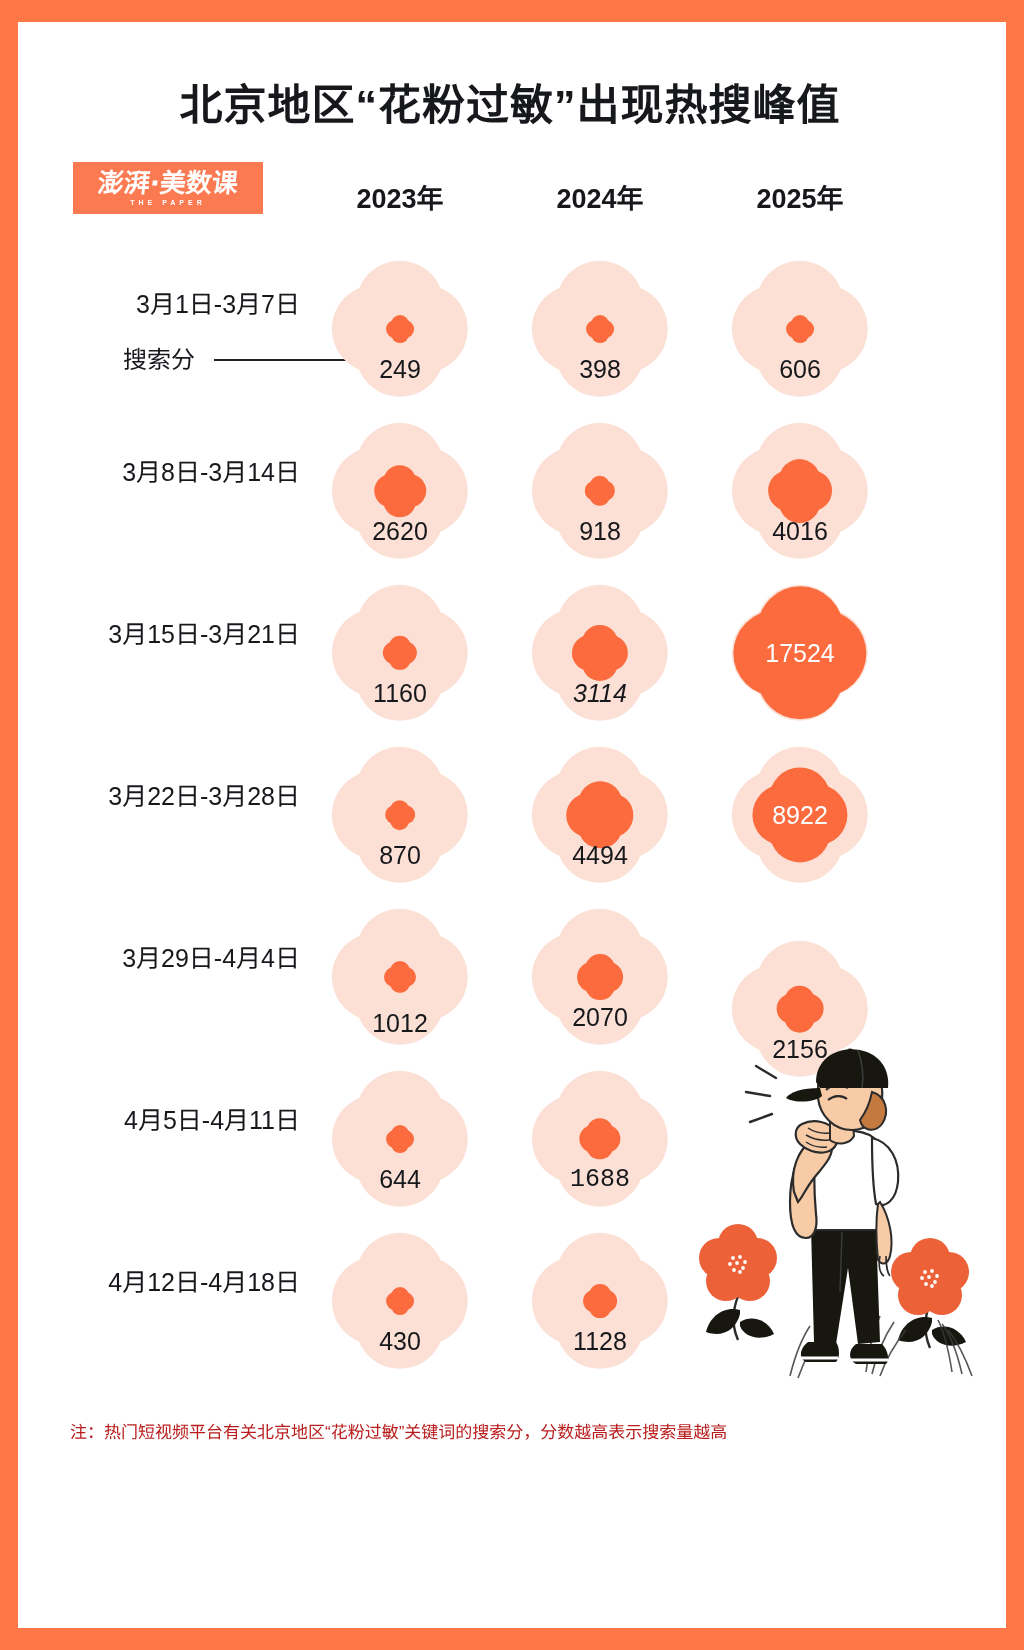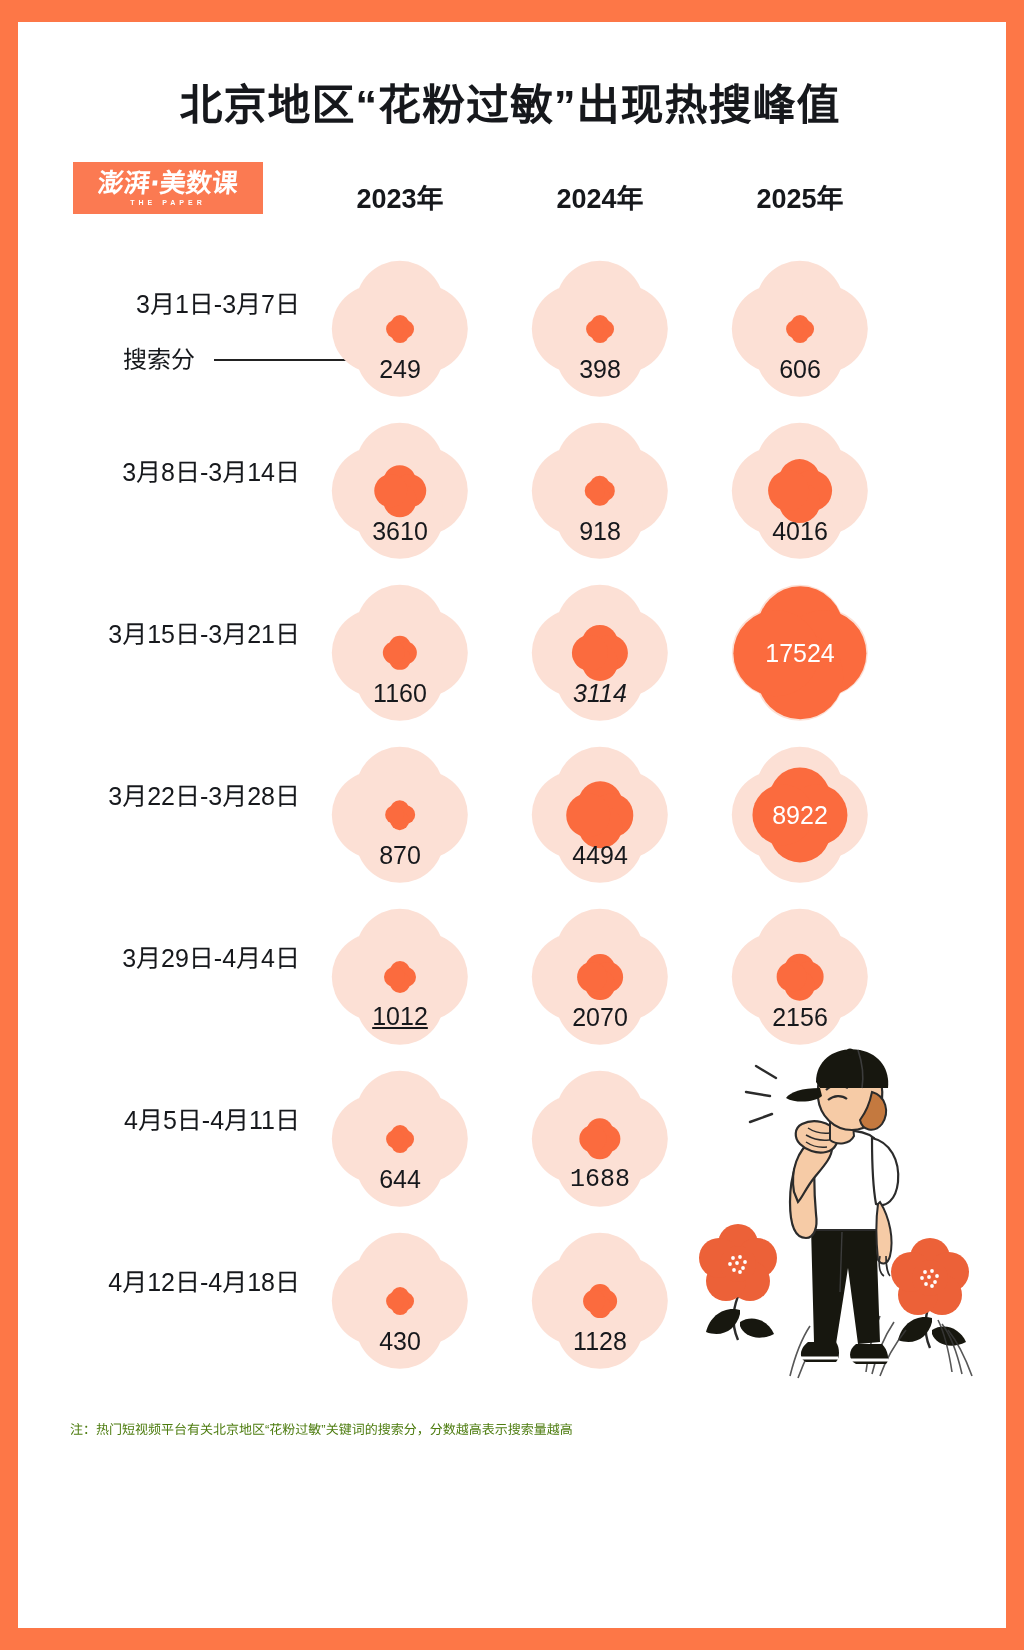--- a/index.html
+++ b/index.html
@@ -97,21 +97,21 @@
     transform:translate(-50%,-50%);
     font-size:25px;color:#ffffff;white-space:nowrap;
     z-index:5;
   }
 
   
   .notes{
     position:absolute;left:52px;top:1398px;width:890px;
   }
   .note-line{
-    font-size:13px;color:#4d7c0f;line-height:1.55;
+    font-size:17px;color:#b91c1c;line-height:1.55;
   }
   .src-line{
     font-size:21px;color:#9b9b9b;margin-top:26px;
   }
 </style>
 </head>
 <body>
 
 <div class="page">
 
@@ -160,21 +160,21 @@
           <i style="width: 88px; height: 88px; background: rgb(252, 224, 213); left: 48.4px; top: 24.2px;"></i>
           <i style="width: 88px; height: 88px; background: rgb(252, 224, 213); left: 24.2px; top: 48.4px;"></i>
           <i style="width: 88px; height: 88px; background: rgb(252, 224, 213); left: 0px; top: 24.2px;"></i>
         </div>
         <div class="quat" style="width: 51.5423px; height: 51.5423px;">
           <i style="width: 33.2531px; height: 33.2531px; background: rgb(251, 107, 62); left: 9.14461px; top: 0px;"></i>
           <i style="width: 33.2531px; height: 33.2531px; background: rgb(251, 107, 62); left: 18.2892px; top: 9.14461px;"></i>
           <i style="width: 33.2531px; height: 33.2531px; background: rgb(251, 107, 62); left: 9.14461px; top: 18.2892px;"></i>
           <i style="width: 33.2531px; height: 33.2531px; background: rgb(251, 107, 62); left: 0px; top: 9.14461px;"></i>
         </div>
-        <div class="val-out" style="top: 101px;">3610</div>
+        <div class="val-out" style="top: 101px;">2620</div>
       </div>
       <div class="cell" style="left: 282px; top: 556px; width: 200px; height: 150px;">
         <div class="quat" style="width: 136.4px; height: 136.4px;">
           <i style="width: 88px; height: 88px; background: rgb(252, 224, 213); left: 24.2px; top: 0px;"></i>
           <i style="width: 88px; height: 88px; background: rgb(252, 224, 213); left: 48.4px; top: 24.2px;"></i>
           <i style="width: 88px; height: 88px; background: rgb(252, 224, 213); left: 24.2px; top: 48.4px;"></i>
           <i style="width: 88px; height: 88px; background: rgb(252, 224, 213); left: 0px; top: 24.2px;"></i>
         </div>
         <div class="quat" style="width: 34.2959px; height: 34.2959px;">
           <i style="width: 22.1264px; height: 22.1264px; background: rgb(251, 107, 62); left: 6.08476px; top: 0px;"></i>
@@ -205,21 +205,21 @@
           <i style="width: 88px; height: 88px; background: rgb(252, 224, 213); left: 48.4px; top: 24.2px;"></i>
           <i style="width: 88px; height: 88px; background: rgb(252, 224, 213); left: 24.2px; top: 48.4px;"></i>
           <i style="width: 88px; height: 88px; background: rgb(252, 224, 213); left: 0px; top: 24.2px;"></i>
         </div>
         <div class="quat" style="width: 32.0335px; height: 32.0335px;">
           <i style="width: 20.6667px; height: 20.6667px; background: rgb(251, 107, 62); left: 5.68335px; top: 1.77636e-15px;"></i>
           <i style="width: 20.6667px; height: 20.6667px; background: rgb(251, 107, 62); left: 11.3667px; top: 5.68335px;"></i>
           <i style="width: 20.6667px; height: 20.6667px; background: rgb(251, 107, 62); left: 5.68335px; top: 11.3667px;"></i>
           <i style="width: 20.6667px; height: 20.6667px; background: rgb(251, 107, 62); left: 1.77636e-15px; top: 5.68335px;"></i>
         </div>
-        <div class="val-out" style="top: 100px; text-decoration: underline;">1012</div>
+        <div class="val-out" style="top: 107px;">1012</div>
       </div>
       <div class="cell" style="left: 282px; top: 1042px; width: 200px; height: 150px;">
         <div class="quat" style="width: 136.4px; height: 136.4px;">
           <i style="width: 88px; height: 88px; background: rgb(252, 224, 213); left: 24.2px; top: 0px;"></i>
           <i style="width: 88px; height: 88px; background: rgb(252, 224, 213); left: 48.4px; top: 24.2px;"></i>
           <i style="width: 88px; height: 88px; background: rgb(252, 224, 213); left: 24.2px; top: 48.4px;"></i>
           <i style="width: 88px; height: 88px; background: rgb(252, 224, 213); left: 0px; top: 24.2px;"></i>
         </div>
         <div class="quat" style="width: 27.9px; height: 27.9px;">
           <i style="width: 18px; height: 18px; background: rgb(251, 107, 62); left: 4.95px; top: 0px;"></i>
@@ -402,21 +402,21 @@
           <i style="width: 88px; height: 88px; background: rgb(252, 224, 213); left: 0px; top: 24.2px;"></i>
         </div>
         <div class="quat" style="width: 95.114px; height: 95.114px;">
           <i style="width: 61.3639px; height: 61.3639px; background: rgb(251, 107, 62); left: 16.8751px; top: -3.55271e-15px;"></i>
           <i style="width: 61.3639px; height: 61.3639px; background: rgb(251, 107, 62); left: 33.7501px; top: 16.8751px;"></i>
           <i style="width: 61.3639px; height: 61.3639px; background: rgb(251, 107, 62); left: 16.8751px; top: 33.7501px;"></i>
           <i style="width: 61.3639px; height: 61.3639px; background: rgb(251, 107, 62); left: -3.55271e-15px; top: 16.8751px;"></i>
         </div>
         <div class="val-in">8922</div>
       </div>
-      <div class="cell" style="left: 682px; top: 880px; width: 200px; height: 150px;">
+      <div class="cell" style="left: 682px; top: 912px; width: 200px; height: 150px;">
         <div class="quat" style="width: 136.4px; height: 136.4px;">
           <i style="width: 88px; height: 88px; background: rgb(252, 224, 213); left: 24.2px; top: 0px;"></i>
           <i style="width: 88px; height: 88px; background: rgb(252, 224, 213); left: 48.4px; top: 24.2px;"></i>
           <i style="width: 88px; height: 88px; background: rgb(252, 224, 213); left: 24.2px; top: 48.4px;"></i>
           <i style="width: 88px; height: 88px; background: rgb(252, 224, 213); left: 0px; top: 24.2px;"></i>
         </div>
         <div class="quat" style="width: 46.7561px; height: 46.7561px;">
           <i style="width: 30.1652px; height: 30.1652px; background: rgb(251, 107, 62); left: 8.29543px; top: -1.77636e-15px;"></i>
           <i style="width: 30.1652px; height: 30.1652px; background: rgb(251, 107, 62); left: 16.5909px; top: 8.29543px;"></i>
           <i style="width: 30.1652px; height: 30.1652px; background: rgb(251, 107, 62); left: 8.29543px; top: 16.5909px;"></i>

